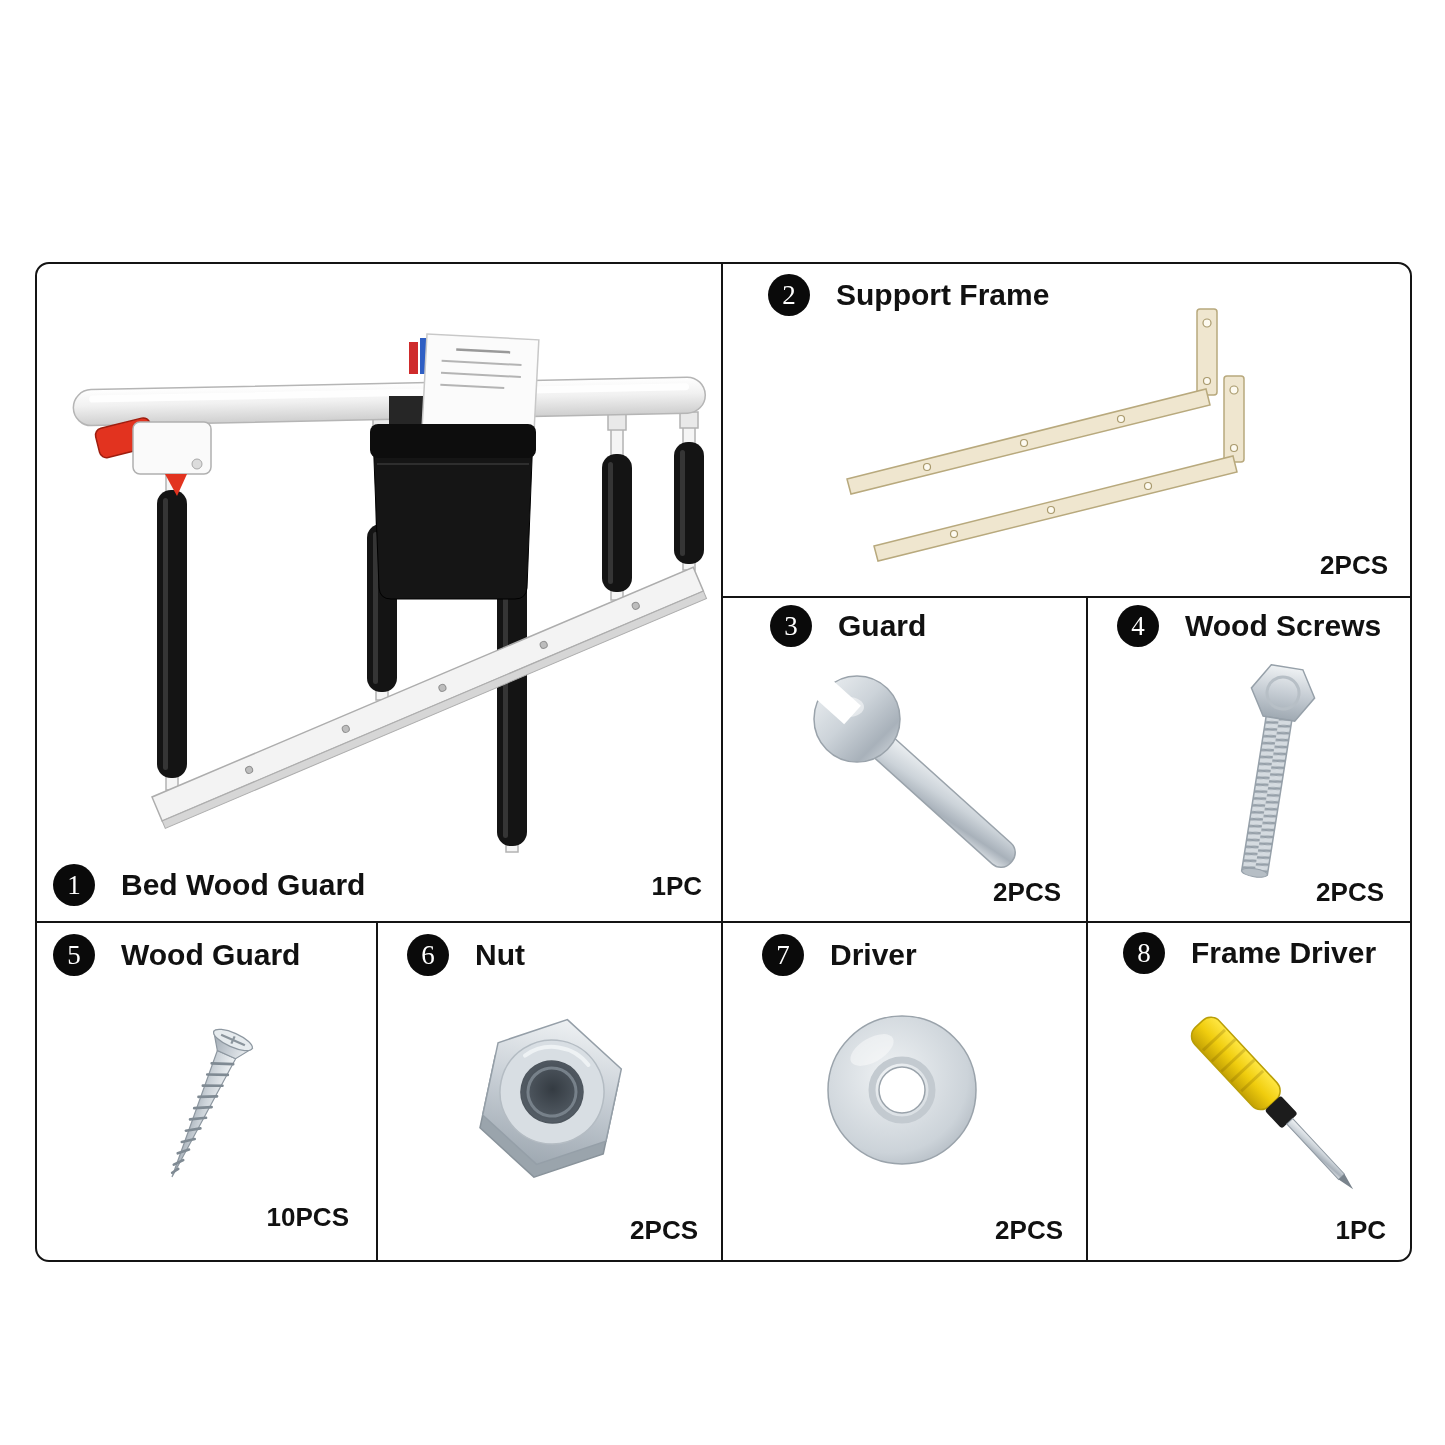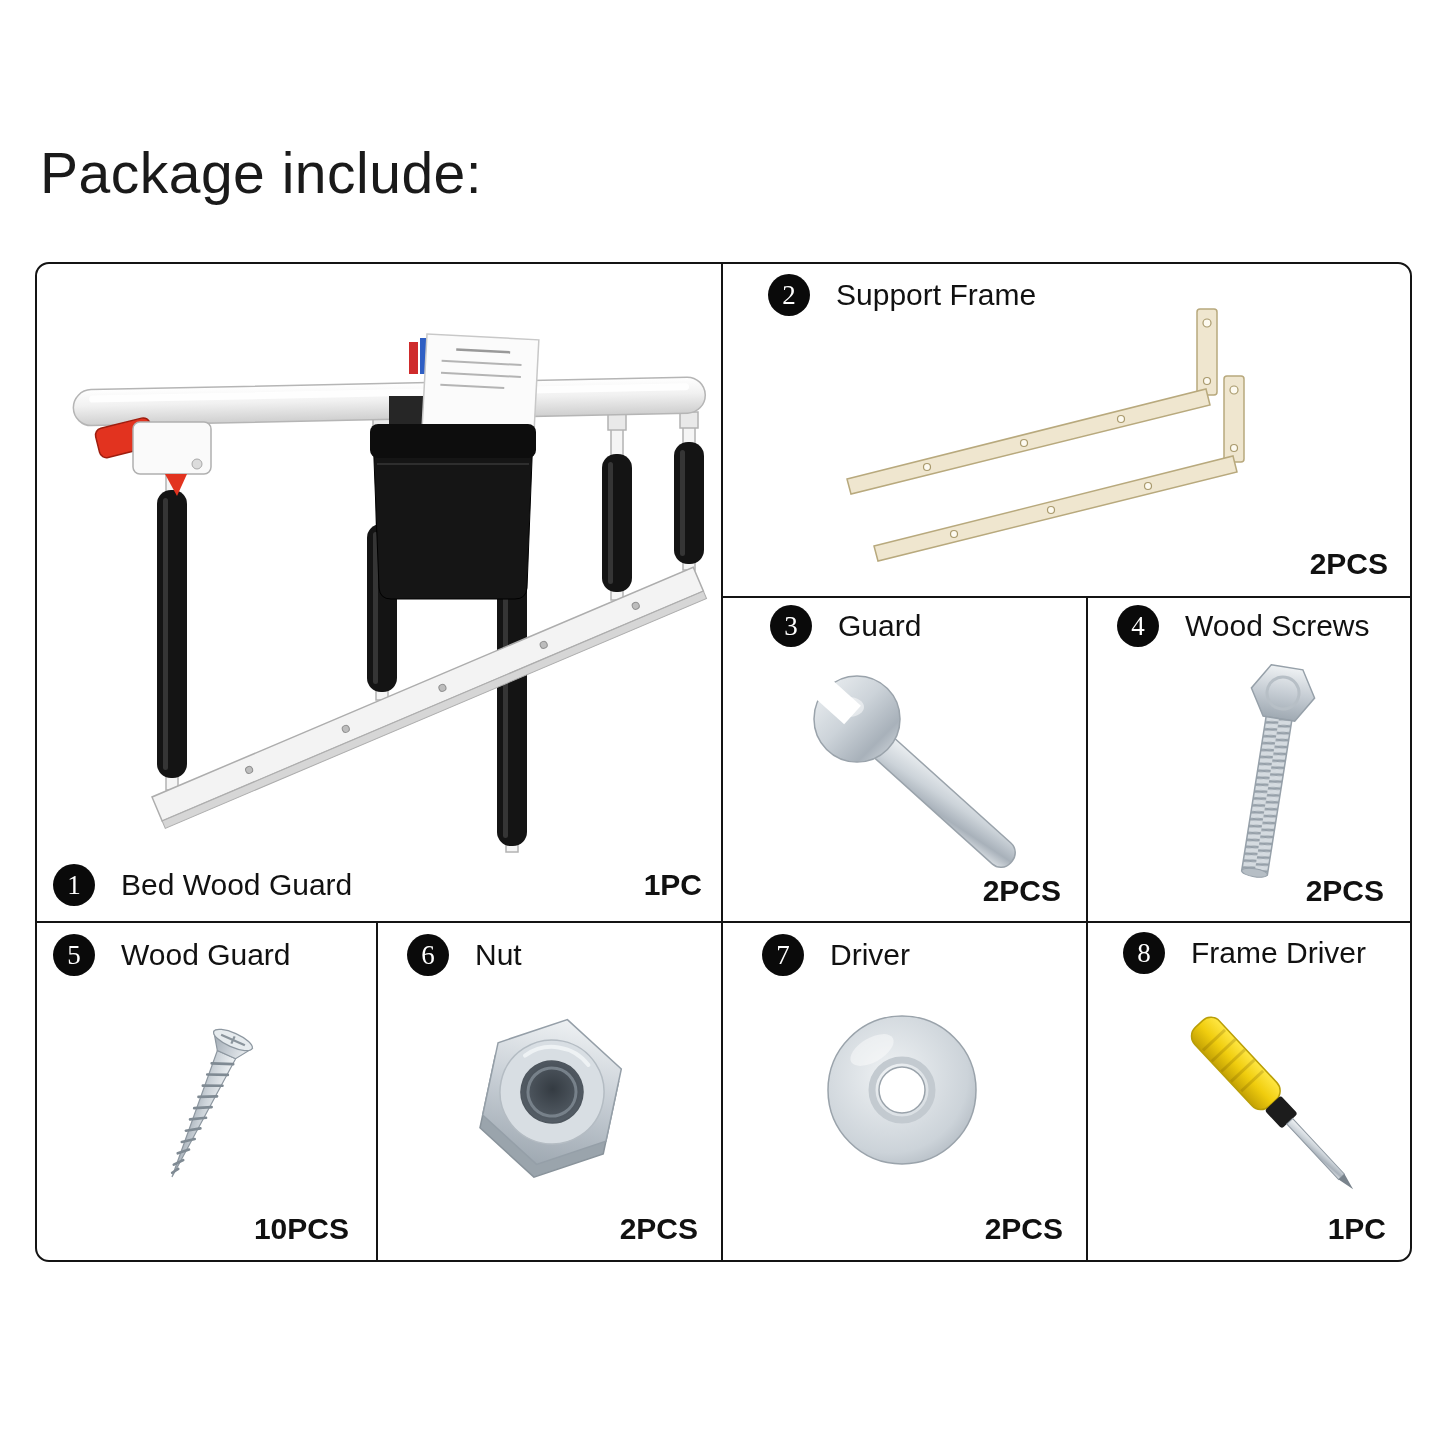--- a/index.html
+++ b/index.html
@@ -7,22 +7,22 @@
           font-family:"Liberation Sans",sans-serif;color:#111;}
   .title{position:absolute;left:40px;top:140px;font-size:57px;font-weight:500;letter-spacing:0.5px;color:#1a1a1a;}
   .grid{position:absolute;left:35px;top:262px;width:1373px;height:996px;border:2px solid #141414;border-radius:14px;}
   .vline,.hline{position:absolute;background:#141414;}
   .vline{width:2px;}
   .hline{height:2px;}
   .cell{position:absolute;}
   .item-header{position:absolute;display:flex;align-items:center;gap:26px;}
   .badge{width:42px;height:42px;border-radius:50%;background:#0a0a0a;color:#ffffff;
          font-family:"Liberation Serif",serif;font-size:27px;display:flex;align-items:center;justify-content:center;flex:0 0 auto;}
-  .item-label{font-size:30px;color:#111;white-space:nowrap;}
-  .qty{position:absolute;font-size:30px;font-weight:600;color:#111;}
+  .item-label{font-size:30px;color:#111;white-space:nowrap;font-weight:bold;}
+  .qty{position:absolute;font-size:26px;font-weight:600;color:#111;}
   .illus{position:absolute;}
 </style>
 </head>
 <body>
 
 <div id="canvas">
 
   <svg width="0" height="0" style="position:absolute">
     <defs>
       <linearGradient id="gMetal" x1="0" y1="0" x2="1" y2="1">
@@ -55,21 +55,20 @@
         <stop offset="0" stop-color="#343b42"></stop>
           <stop offset="1" stop-color="#5c656e"></stop>
       </radialGradient>
       <pattern id="pThread" width="26" height="7" patternUnits="userSpaceOnUse">
         <rect width="26" height="7" fill="#d5dbe0"></rect>
         <path d="M0,5.5 L26,2" stroke="#96a0a9" stroke-width="2.4" fill="none"></path>
       </pattern>
     </defs>
   </svg>
 
-  <div class="title">Package include:</div>
 
   <div class="grid">
 
     <div class="vline" style="left:684px;top:0;height:996px"></div>
     <div class="vline" style="left:1049px;top:332px;height:664px"></div>
     <div class="vline" style="left:339px;top:657px;height:339px"></div>
     <div class="hline" style="top:332px;left:684px;width:689px"></div>
     <div class="hline" style="top:657px;left:0;width:1373px"></div>
 
     <div class="cell" style="left:0;top:0;width:685px;height:658px">
@@ -228,21 +227,21 @@
           <polygon points="0,-21 16,-10 16,10 0,21" fill="url(#gMetalV)" stroke="#8d97a0" stroke-width="1.2"></polygon>
           <ellipse cx="0" cy="0" rx="7" ry="21" fill="#e6ebee" stroke="#8d97a0" stroke-width="1.2"></ellipse>
           <line x1="0" y1="-13" x2="0" y2="13" stroke="#8a949c" stroke-width="2.2"></line>
           <line x1="-4" y1="0" x2="4" y2="0" stroke="#8a949c" stroke-width="2.2"></line>
         </g>
       </svg>
       <div class="item-header" style="left:16px;top:12px">
         <span class="badge">5</span>
         <span class="item-label">Wood Guard</span>
       </div>
-      <span class="qty" style="right:28px;bottom:14px">10PCS</span>
+      <span class="qty" style="right:28px;bottom:27px">10PCS</span>
     </div>
 
     <div class="cell" style="left:340px;top:658px;width:345px;height:338px">
       <svg class="illus" style="left:0;top:0" width="345" height="338" viewBox="0 0 345 338">
         <g transform="translate(175,170) rotate(12)">
           <polygon points="0,-61 63,-24 63,50 0,87 -63,50 -63,-24" fill="#9aa4ac" stroke="#89939b" stroke-width="1.5"></polygon>
           <polygon points="0,-74 63,-37 63,37 0,74 -63,37 -63,-37" fill="url(#gMetalV)" stroke="#959fa8" stroke-width="1.5"></polygon>
           <circle cx="0" cy="0" r="52" fill="#d8dee3" stroke="#b4bcc3" stroke-width="1.5"></circle>
           <circle cx="0" cy="0" r="31" fill="url(#gHole)" stroke="#4e565e" stroke-width="1.5"></circle>
           <circle cx="0" cy="0" r="24" fill="none" stroke="#77818a" stroke-width="3"></circle>

